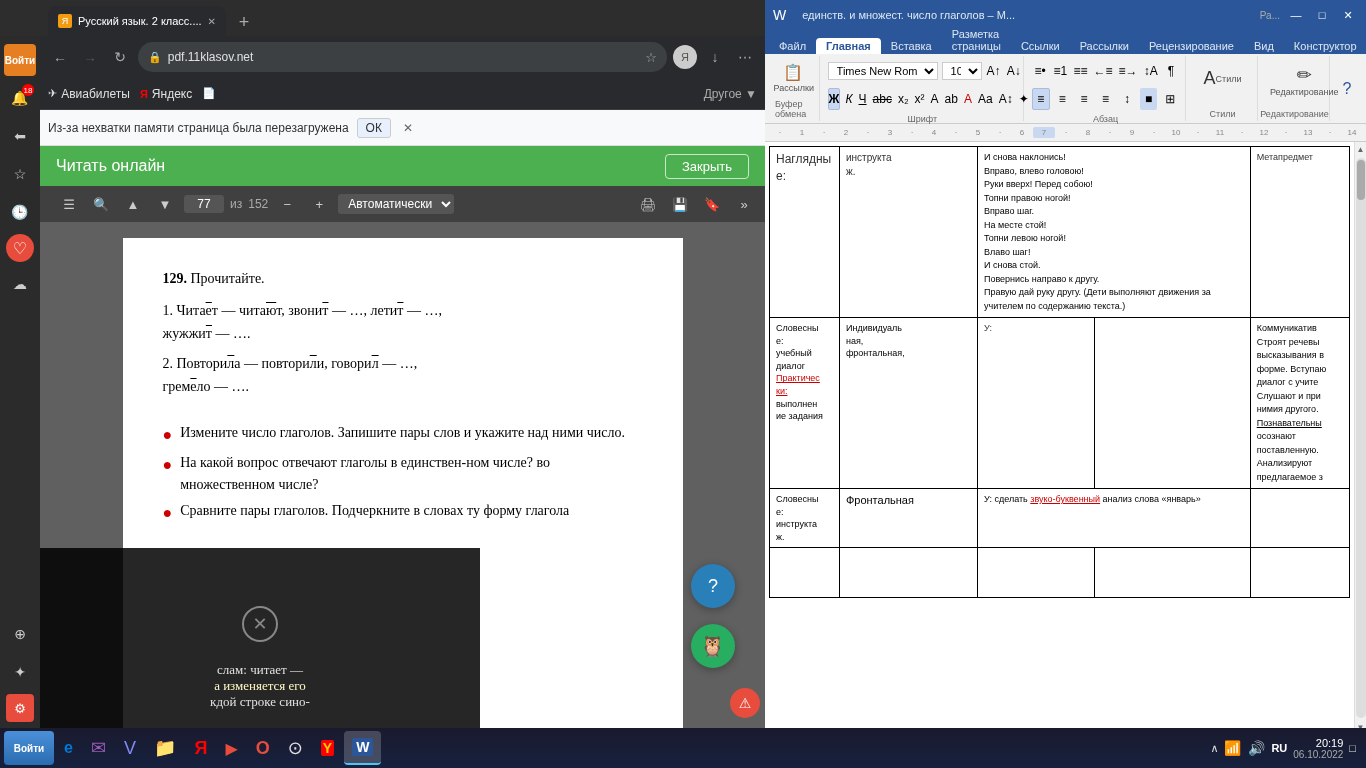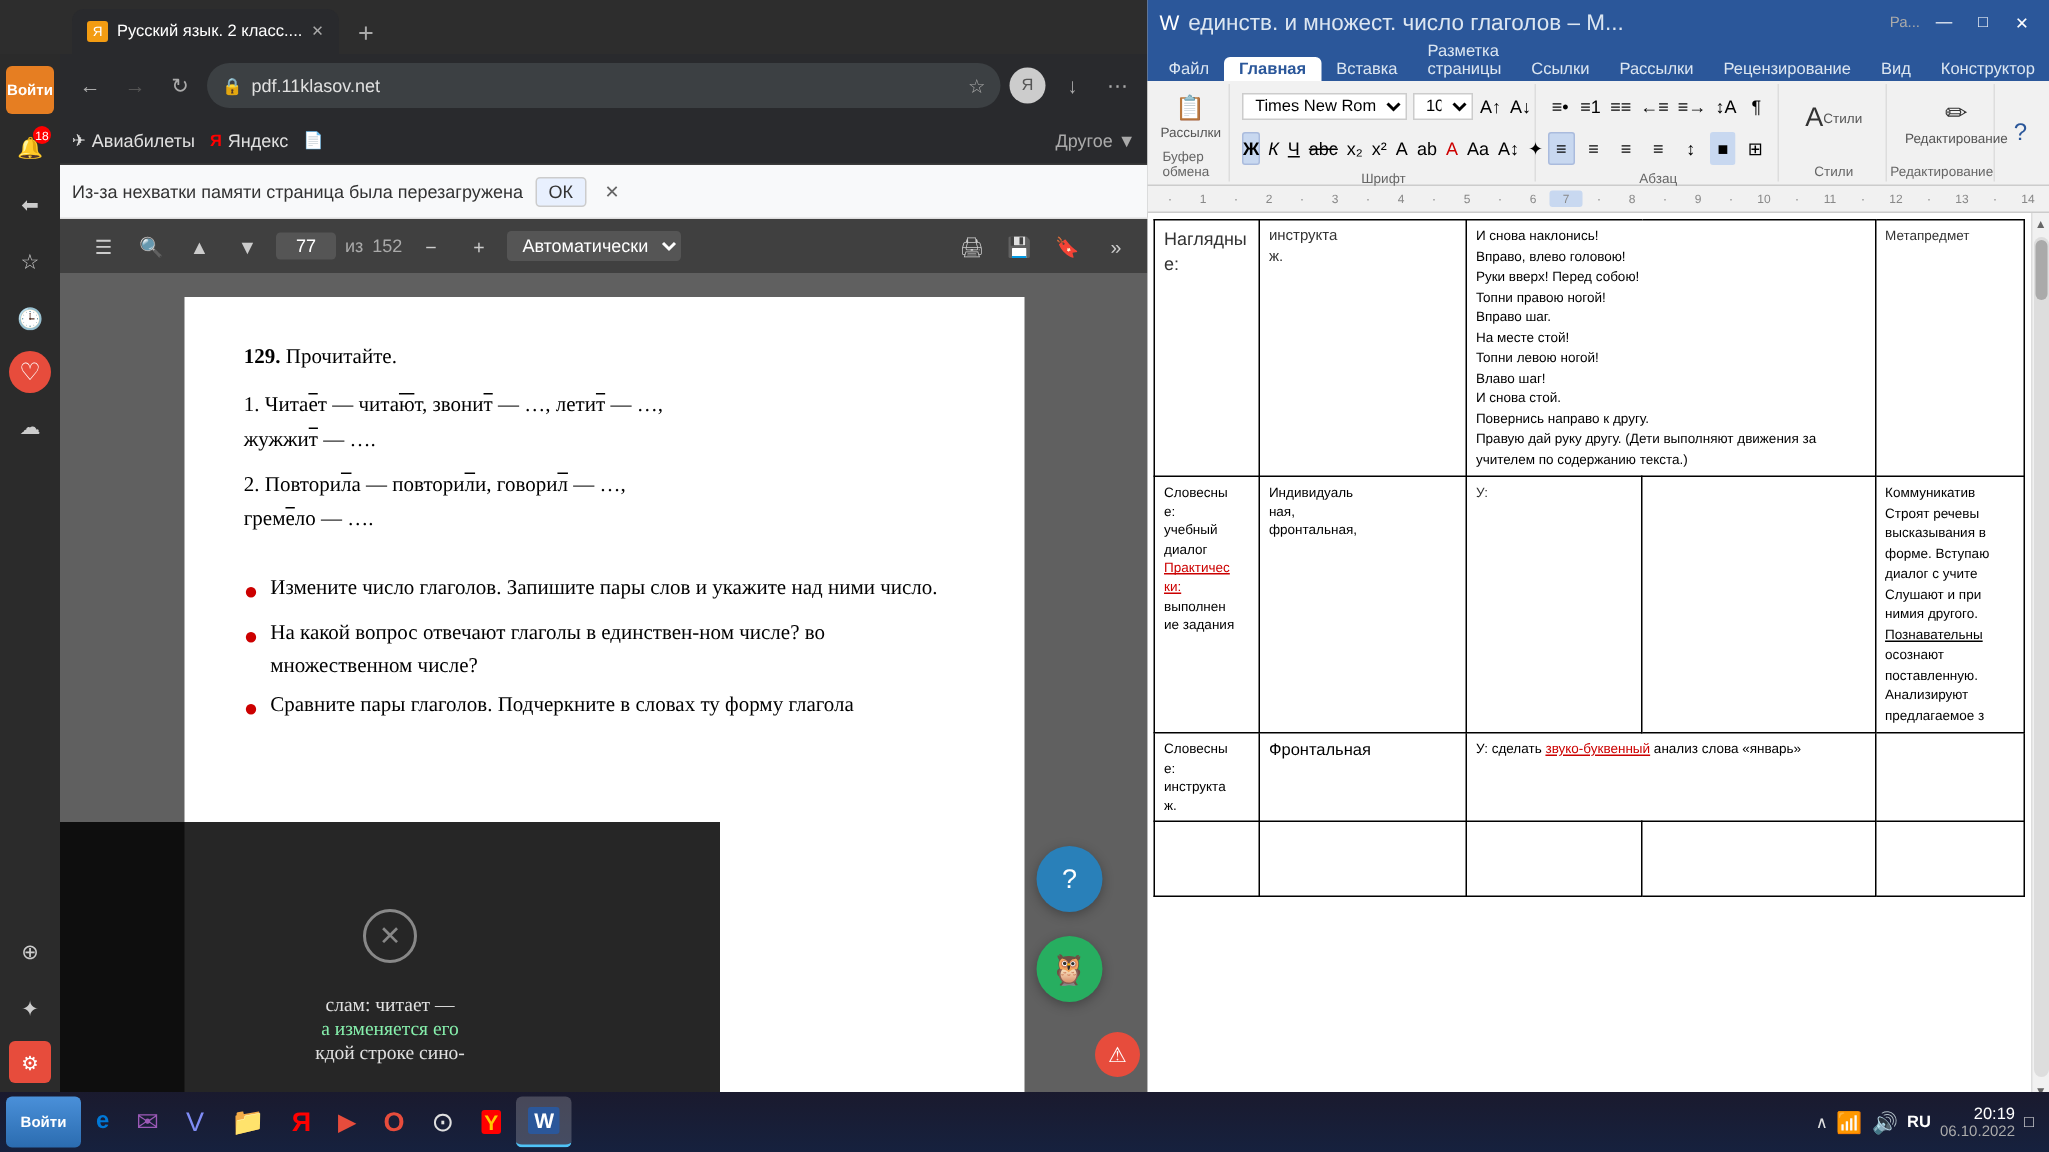--- a/index.html
+++ b/index.html
@@ -320,21 +320,21 @@
     .word-titlebar {
       background: #2b579a;
       height: 30px;
       display: flex;
       align-items: center;
       padding: 0 8px;
       gap: 6px;
       color: white;
       font-size: 12px;
     }
-    .word-title-text { flex: 1; font-size: 15px; color: #dce6f1; }
+    .word-title-text { flex: 1; font-size: 11px; color: #dce6f1; margin-left: 10px; }
     .word-win-btn {
       width: 20px; height: 20px;
       display: flex; align-items: center; justify-content: center;
       cursor: pointer; color: white; font-size: 11px;
       border-radius: 2px;
     }
 
     .word-ribbon-tabs {
       background: #2b579a;
       height: 24px;
@@ -646,20 +646,24 @@
     </div>
     <div class="bookmarks-more">Другое ▼</div>
   </div>
 
   <div class="notification-bar">
     <span>Из-за нехватки памяти страница была перезагружена</span>
     <button class="notif-ok-btn">ОК</button>
     <span class="notif-close">✕</span>
   </div>
 
+  <div class="reader-header">
+    <span class="reader-title">Читать онлайн</span>
+    <button class="close-reader-btn">Закрыть</button>
+  </div>
 
   <div class="pdf-toolbar">
     <div class="pdf-btn">☰</div>
     <div class="pdf-btn">🔍</div>
     <div class="pdf-btn">▲</div>
     <div class="pdf-btn">▼</div>
     <input class="page-input" value="77" style="">
     <span class="page-sep">из</span>
     <span class="page-sep">152</span>
     <div class="pdf-btn">−</div>
@@ -701,21 +705,21 @@
         <span>Сравните пары глаголов. Подчеркните в словах ту форму глагола</span>
       </div>
     </div>
 
     <div class="dark-overlay">
       <div style="display:flex; flex-direction:column; align-items:center; color:white; font-size:13px; font-family:'Times New Roman', serif;">
         <div class="overlay-close">
           <span>✕</span>
         </div>
         <div style="margin-top:20px; color:#e0e0e0;">слам: читает —</div>
-        <div style="color:#86efac;">а изменяется его</div>
+        <div style="color:#fef9c3;">а изменяется его</div>
         <div style="color:#e0e0e0;">кдой строке сино-</div>
       </div>
     </div>
 
     <div class="float-help">
       <span>?</span>
     </div>
     <div class="float-owl">
       <span>🦉</span>
     </div>

